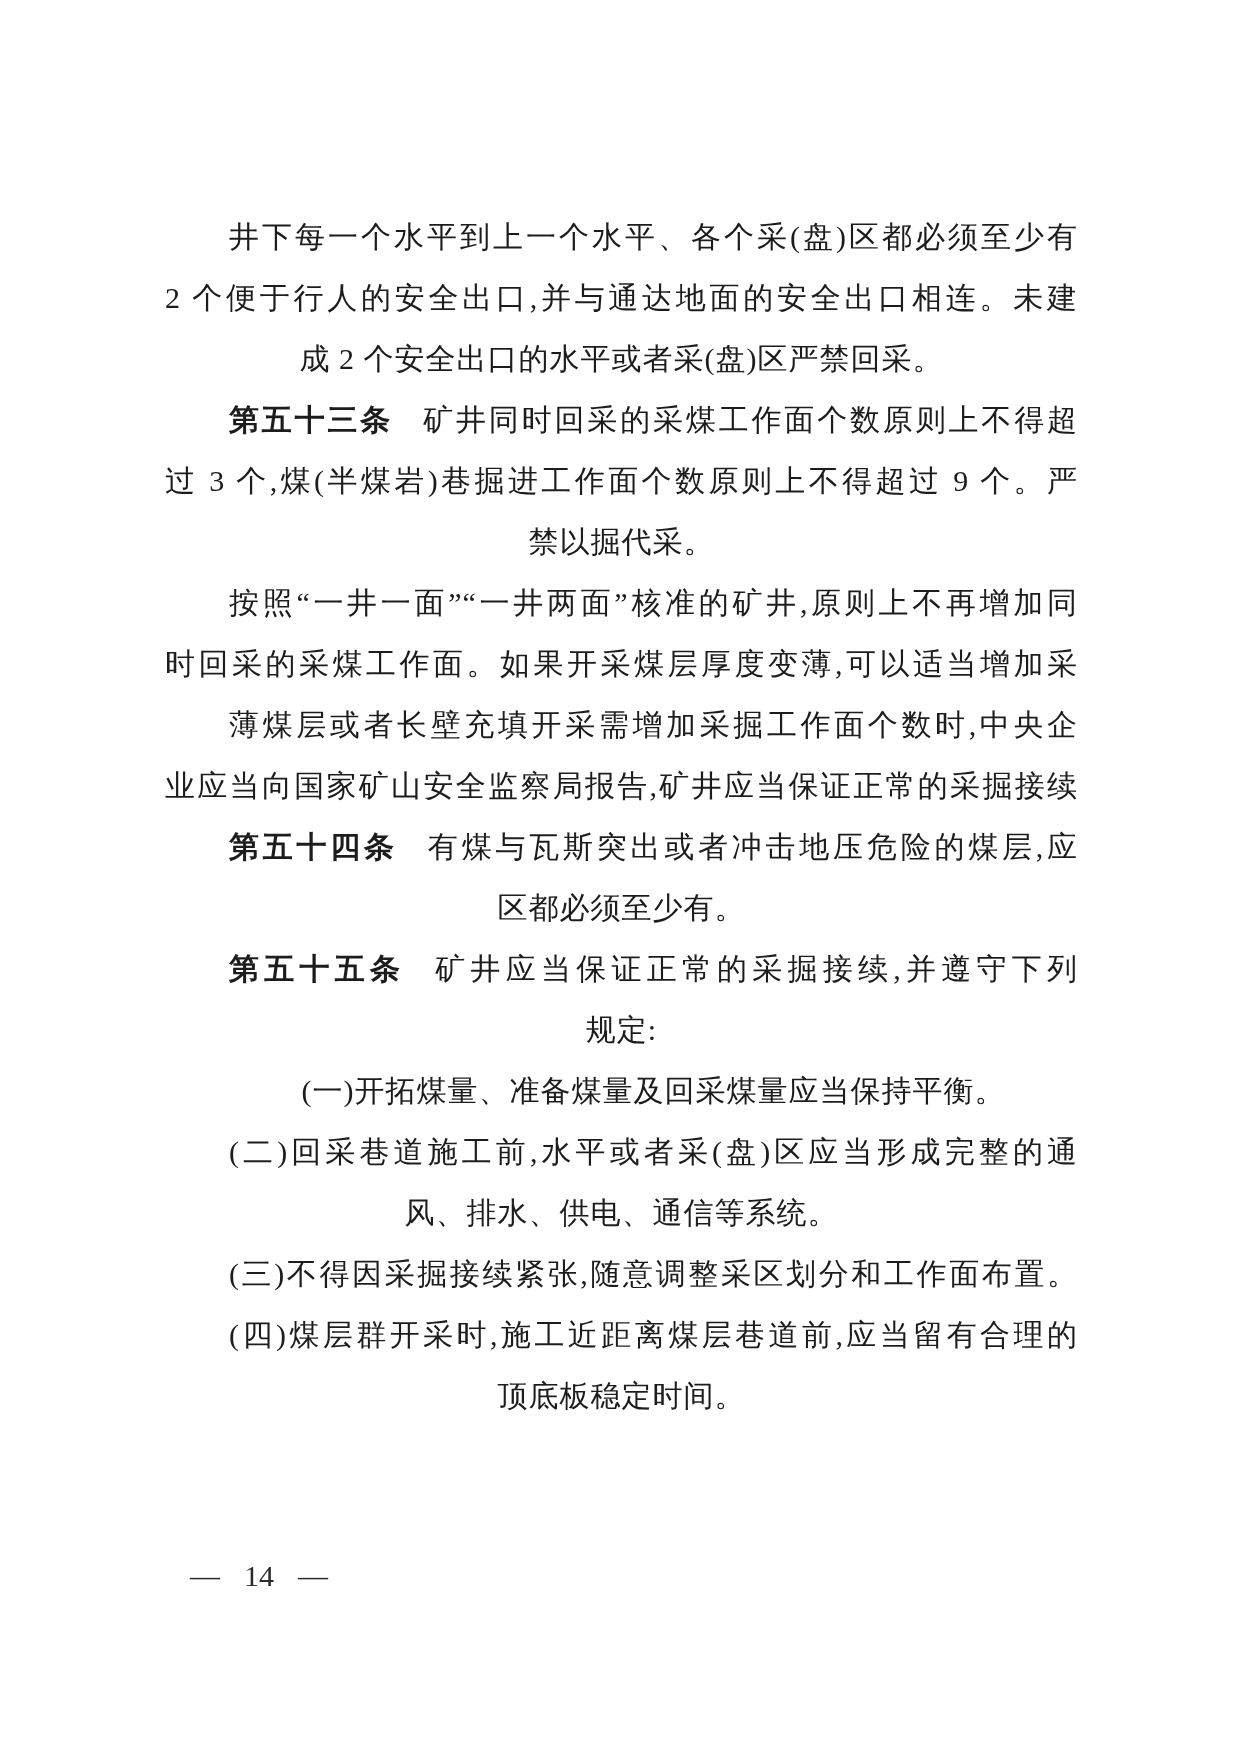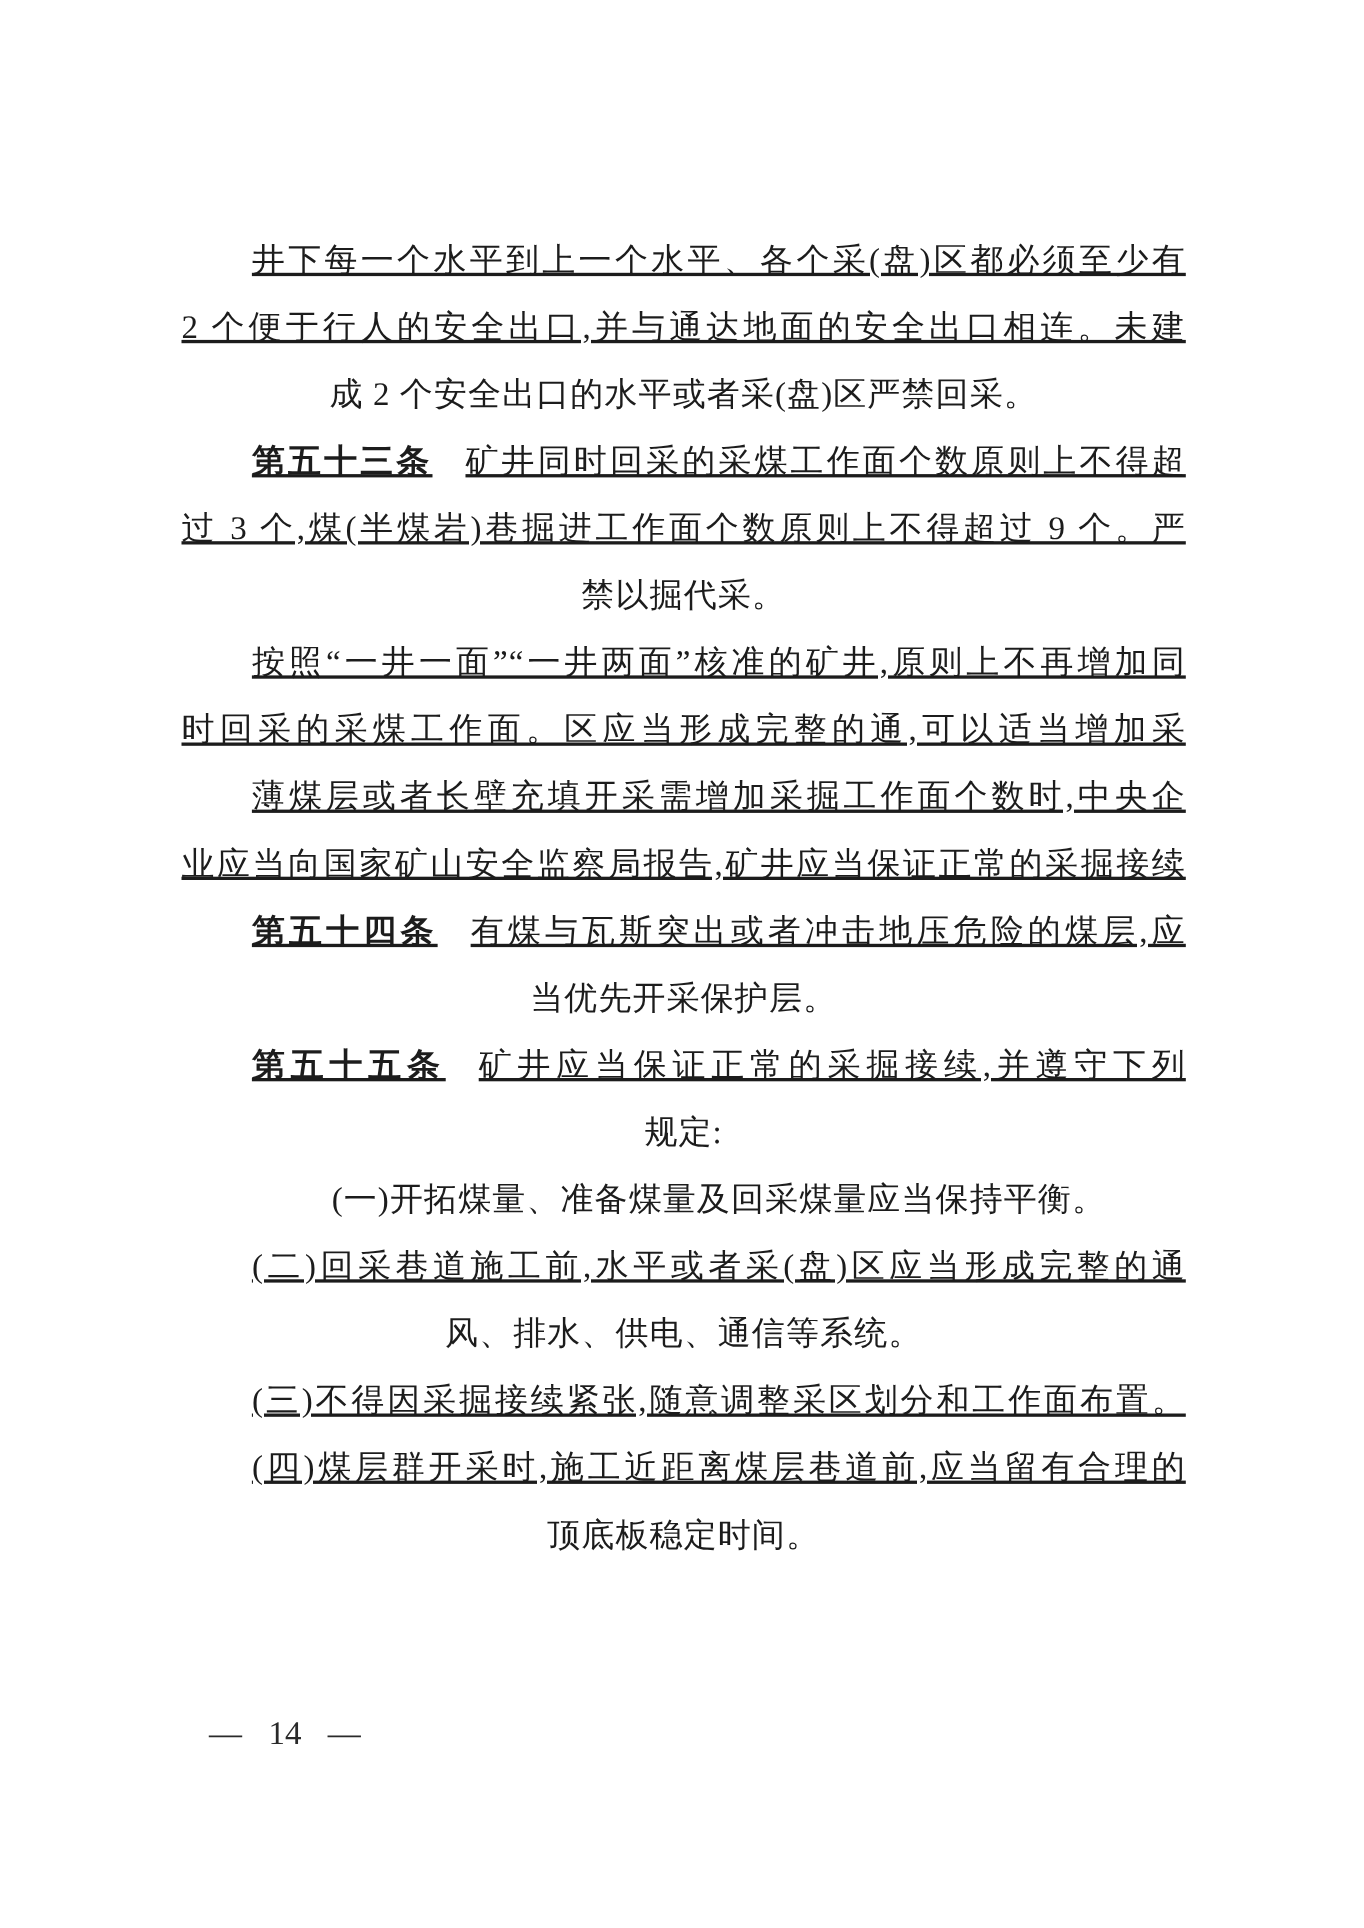--- a/index.html
+++ b/index.html
@@ -26,21 +26,20 @@
     font-size: 30px;
     letter-spacing: 1px;
     text-align: center;
     overflow: visible;
   }
   .line.fill {
     text-align: justify;
     text-align-last: justify;
     -moz-text-align-last: justify;
     text-justify: inter-character;
-    text-decoration: underline;
   }
   .line.indent { padding-left: 64px; }
   .lead {
     font-weight: 700;
     font-family: "Liberation Sans", "DejaVu Sans", sans-serif;
     margin-right: 30px;
   }
   .footer {
     position: absolute;
     left: 190px;
@@ -64,29 +63,29 @@
         <div class="line fill"><span>2 个便于行人的安全出口,并与通达地面的安全出口相连。未建</span></div>
         <div class="line"><span>成 2 个安全出口的水平或者采(盘)区严禁回采。</span></div>
       </div>
       <div class="para">
         <div class="line indent fill"><span class="lead">第五十三条</span><span>矿井同时回采的采煤工作面个数原则上不得超</span></div>
         <div class="line fill"><span>过 3 个,煤(半煤岩)巷掘进工作面个数原则上不得超过 9 个。严</span></div>
         <div class="line"><span>禁以掘代采。</span></div>
       </div>
       <div class="para">
         <div class="line indent fill"><span>按照“一井一面”“一井两面”核准的矿井,原则上不再增加同</span></div>
-        <div class="line fill"><span>时回采的采煤工作面。区应当形成完整的通,可以适当增加采</span></div>
+        <div class="line fill"><span>时回采的采煤工作面。如果开采煤层厚度变薄,可以适当增加采</span></div>
       </div>
       <div class="para">
         <div class="line indent fill"><span>薄煤层或者长壁充填开采需增加采掘工作面个数时,中央企</span></div>
         <div class="line fill"><span>业应当向国家矿山安全监察局报告,矿井应当保证正常的采掘接续</span></div>
       </div>
       <div class="para">
         <div class="line indent fill"><span class="lead">第五十四条</span><span>有煤与瓦斯突出或者冲击地压危险的煤层,应</span></div>
-        <div class="line"><span>当优先开采保护层。</span></div>
+        <div class="line"><span>区都必须至少有。</span></div>
       </div>
       <div class="para">
         <div class="line indent fill"><span class="lead">第五十五条</span><span>矿井应当保证正常的采掘接续,并遵守下列</span></div>
         <div class="line"><span>规定:</span></div>
       </div>
       <div class="para">
         <div class="line indent"><span>(一)开拓煤量、准备煤量及回采煤量应当保持平衡。</span></div>
       </div>
       <div class="para">
         <div class="line indent fill"><span>(二)回采巷道施工前,水平或者采(盘)区应当形成完整的通</span></div>

